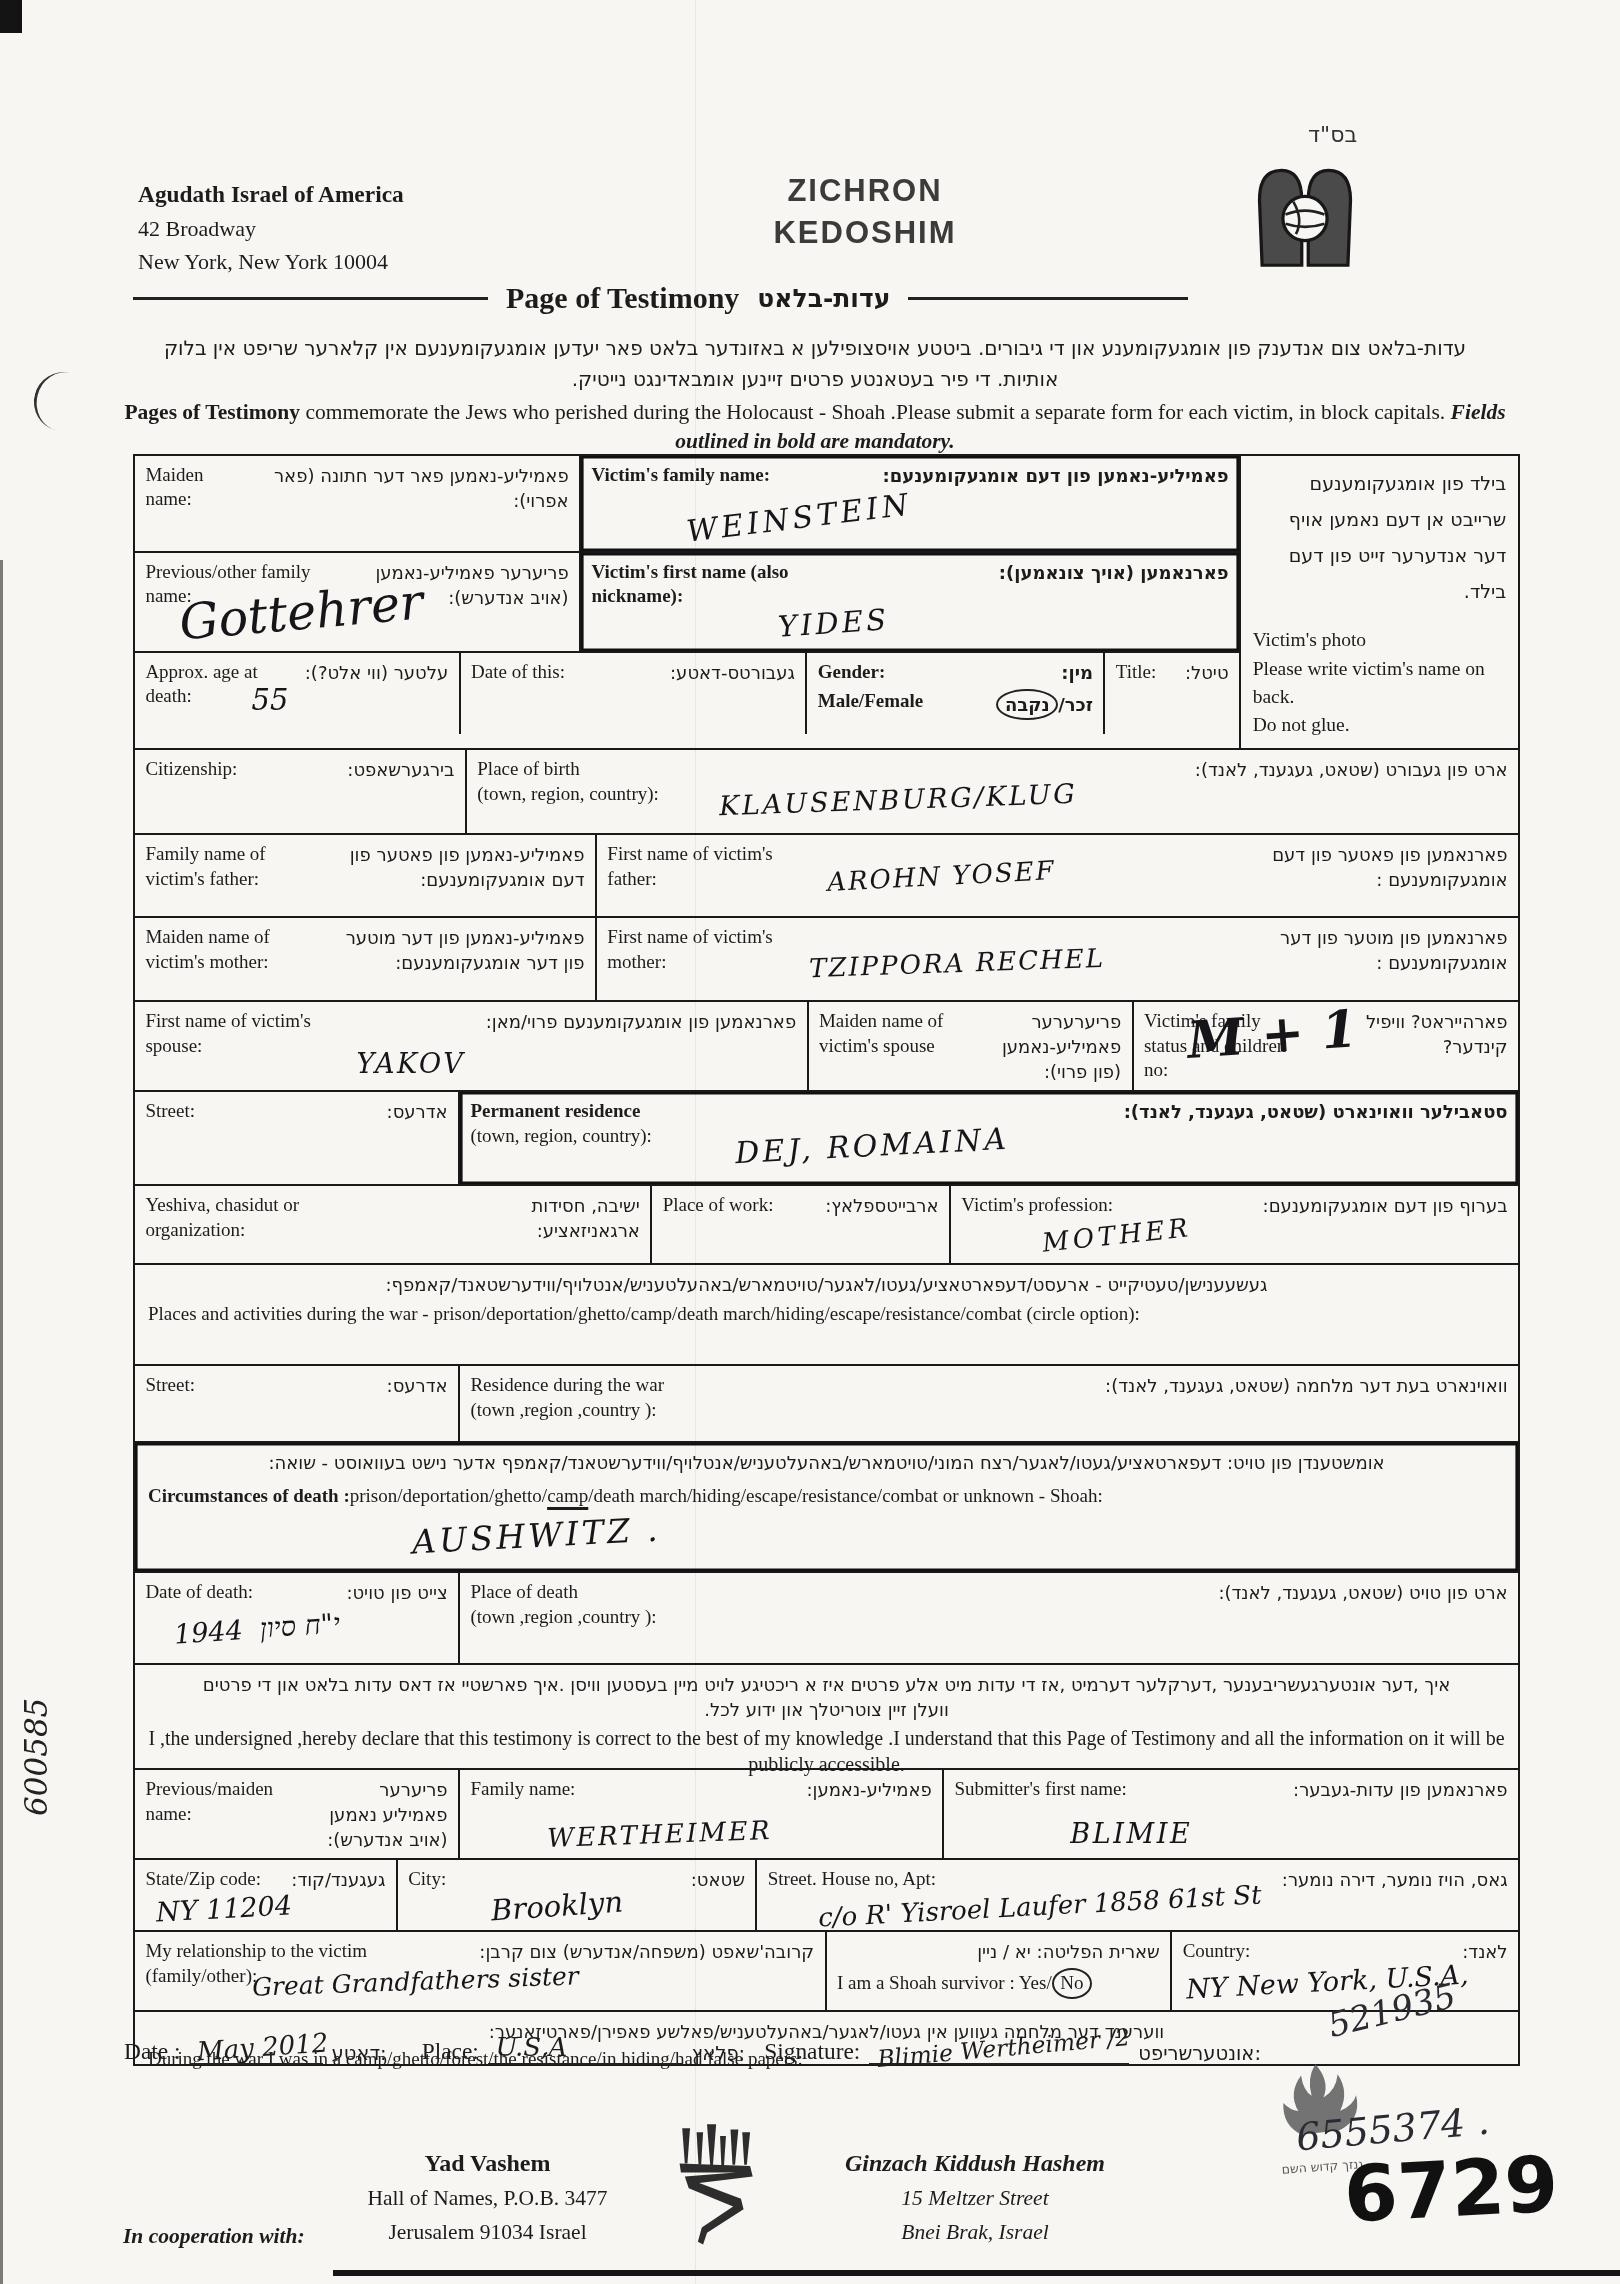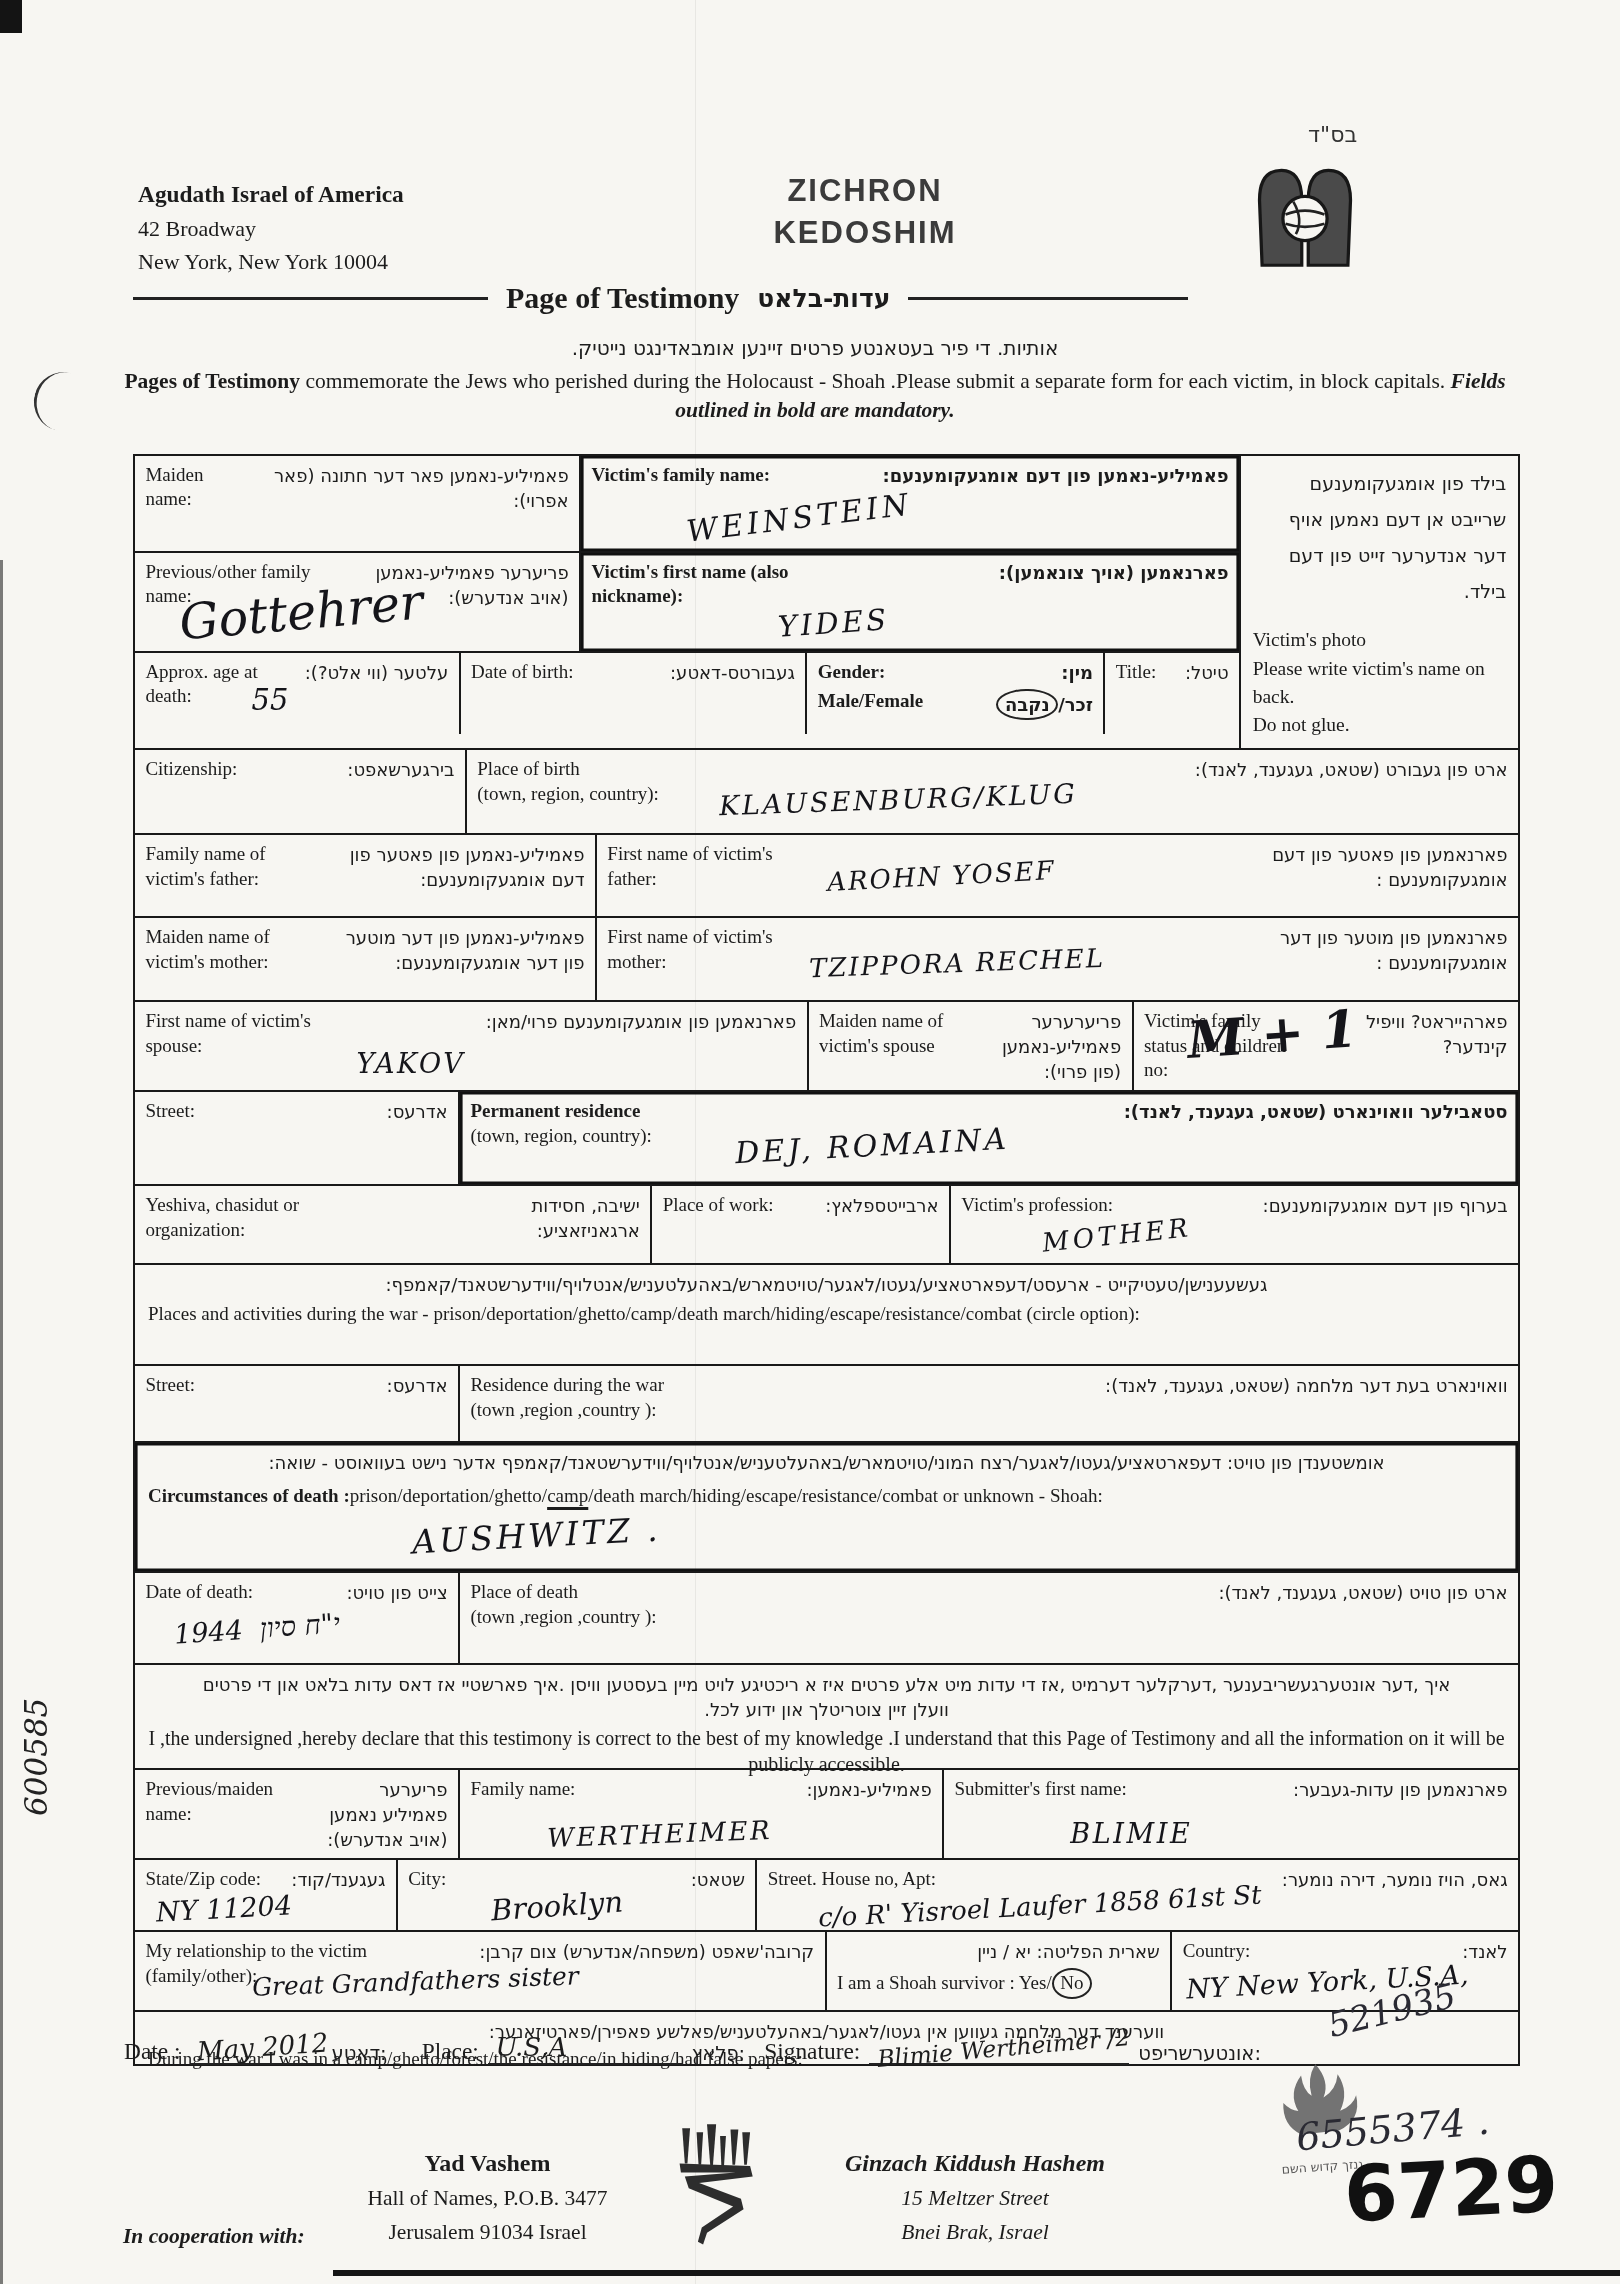--- a/index.html
+++ b/index.html
@@ -106,20 +106,21 @@
     </svg>
   </div>
   <div class="titlebar">
     <div class="line l"></div>
     <span class="title-en">Page of Testimony</span>
     <span class="title-he" dir="rtl">עדות-בלאט</span>
     <div class="line r"></div>
   </div>
 
   <div class="intro">
+    <div class="yl">עדות-בלאט צום אנדענק פון אומגעקומענע און די גיבורים. ביטטע אויסצופילען א באזונדער בלאט פאר יעדען אומגעקומענעם אין קלארער שריפט אין בלוק</div>
     <div class="yl">אותיות. די פיר בעטאנטע פרטים זיינען אומבאדינגט נייטיק.</div>
     <div class="el">
       <span class="b">Pages of Testimony</span><span> commemorate the Jews who perished during the Holocaust - Shoah .Please submit a separate form for each victim, in block capitals. </span><span class="bi">Fields outlined in bold are mandatory.</span>
     </div>
   </div>
 
   <div class="form">
 
     <div class="sectionA">
       <div class="colA">
@@ -146,21 +147,21 @@
             <span class="hand" style="left:30%;top:53px;font-size:29px;letter-spacing:3.3px;transform:rotate(-4deg)">YIDES</span>
           </div>
         </div>
         <div class="row noborder" style="height:81px">
           <div class="cell pair" style="width:29.5%">
             <span class="en" style="max-width:48%">Approx. age at death:</span>
             <span class="he" style="max-width:48%">עלטער (ווי אלט?):</span>
             <span class="hand" style="left:36%;top:30px;font-size:29px">55</span>
           </div>
           <div class="cell pair" style="width:31.4%">
-            <span class="en">Date of birth:</span>
+            <span class="en">Date of this:</span>
             <span class="he">געבורטס-דאטע:</span>
           </div>
           <div class="cell" style="width:27%">
             <div class="pair">
               <span class="en b">Gender:</span>
               <span class="he b">מין:</span>
             </div>
             <div class="pair" style="margin-top:3.9px">
               <span class="en b">Male/Female</span>
               <span class="he b"><span>זכר/</span><span class="circled">נקבה</span></span>

